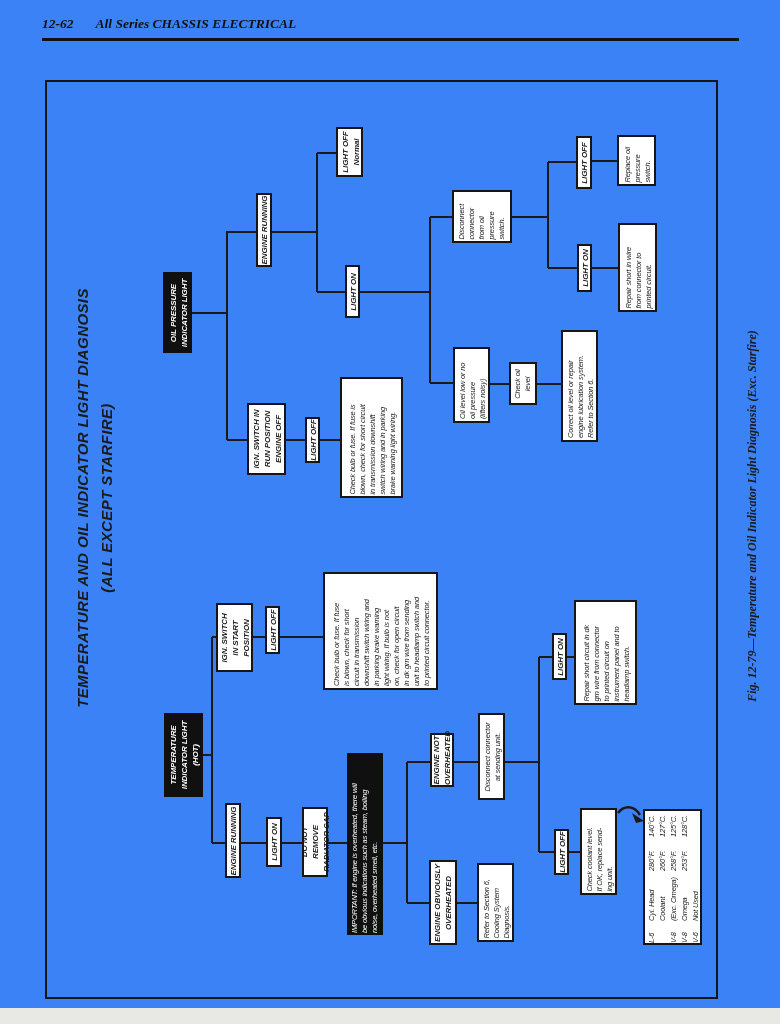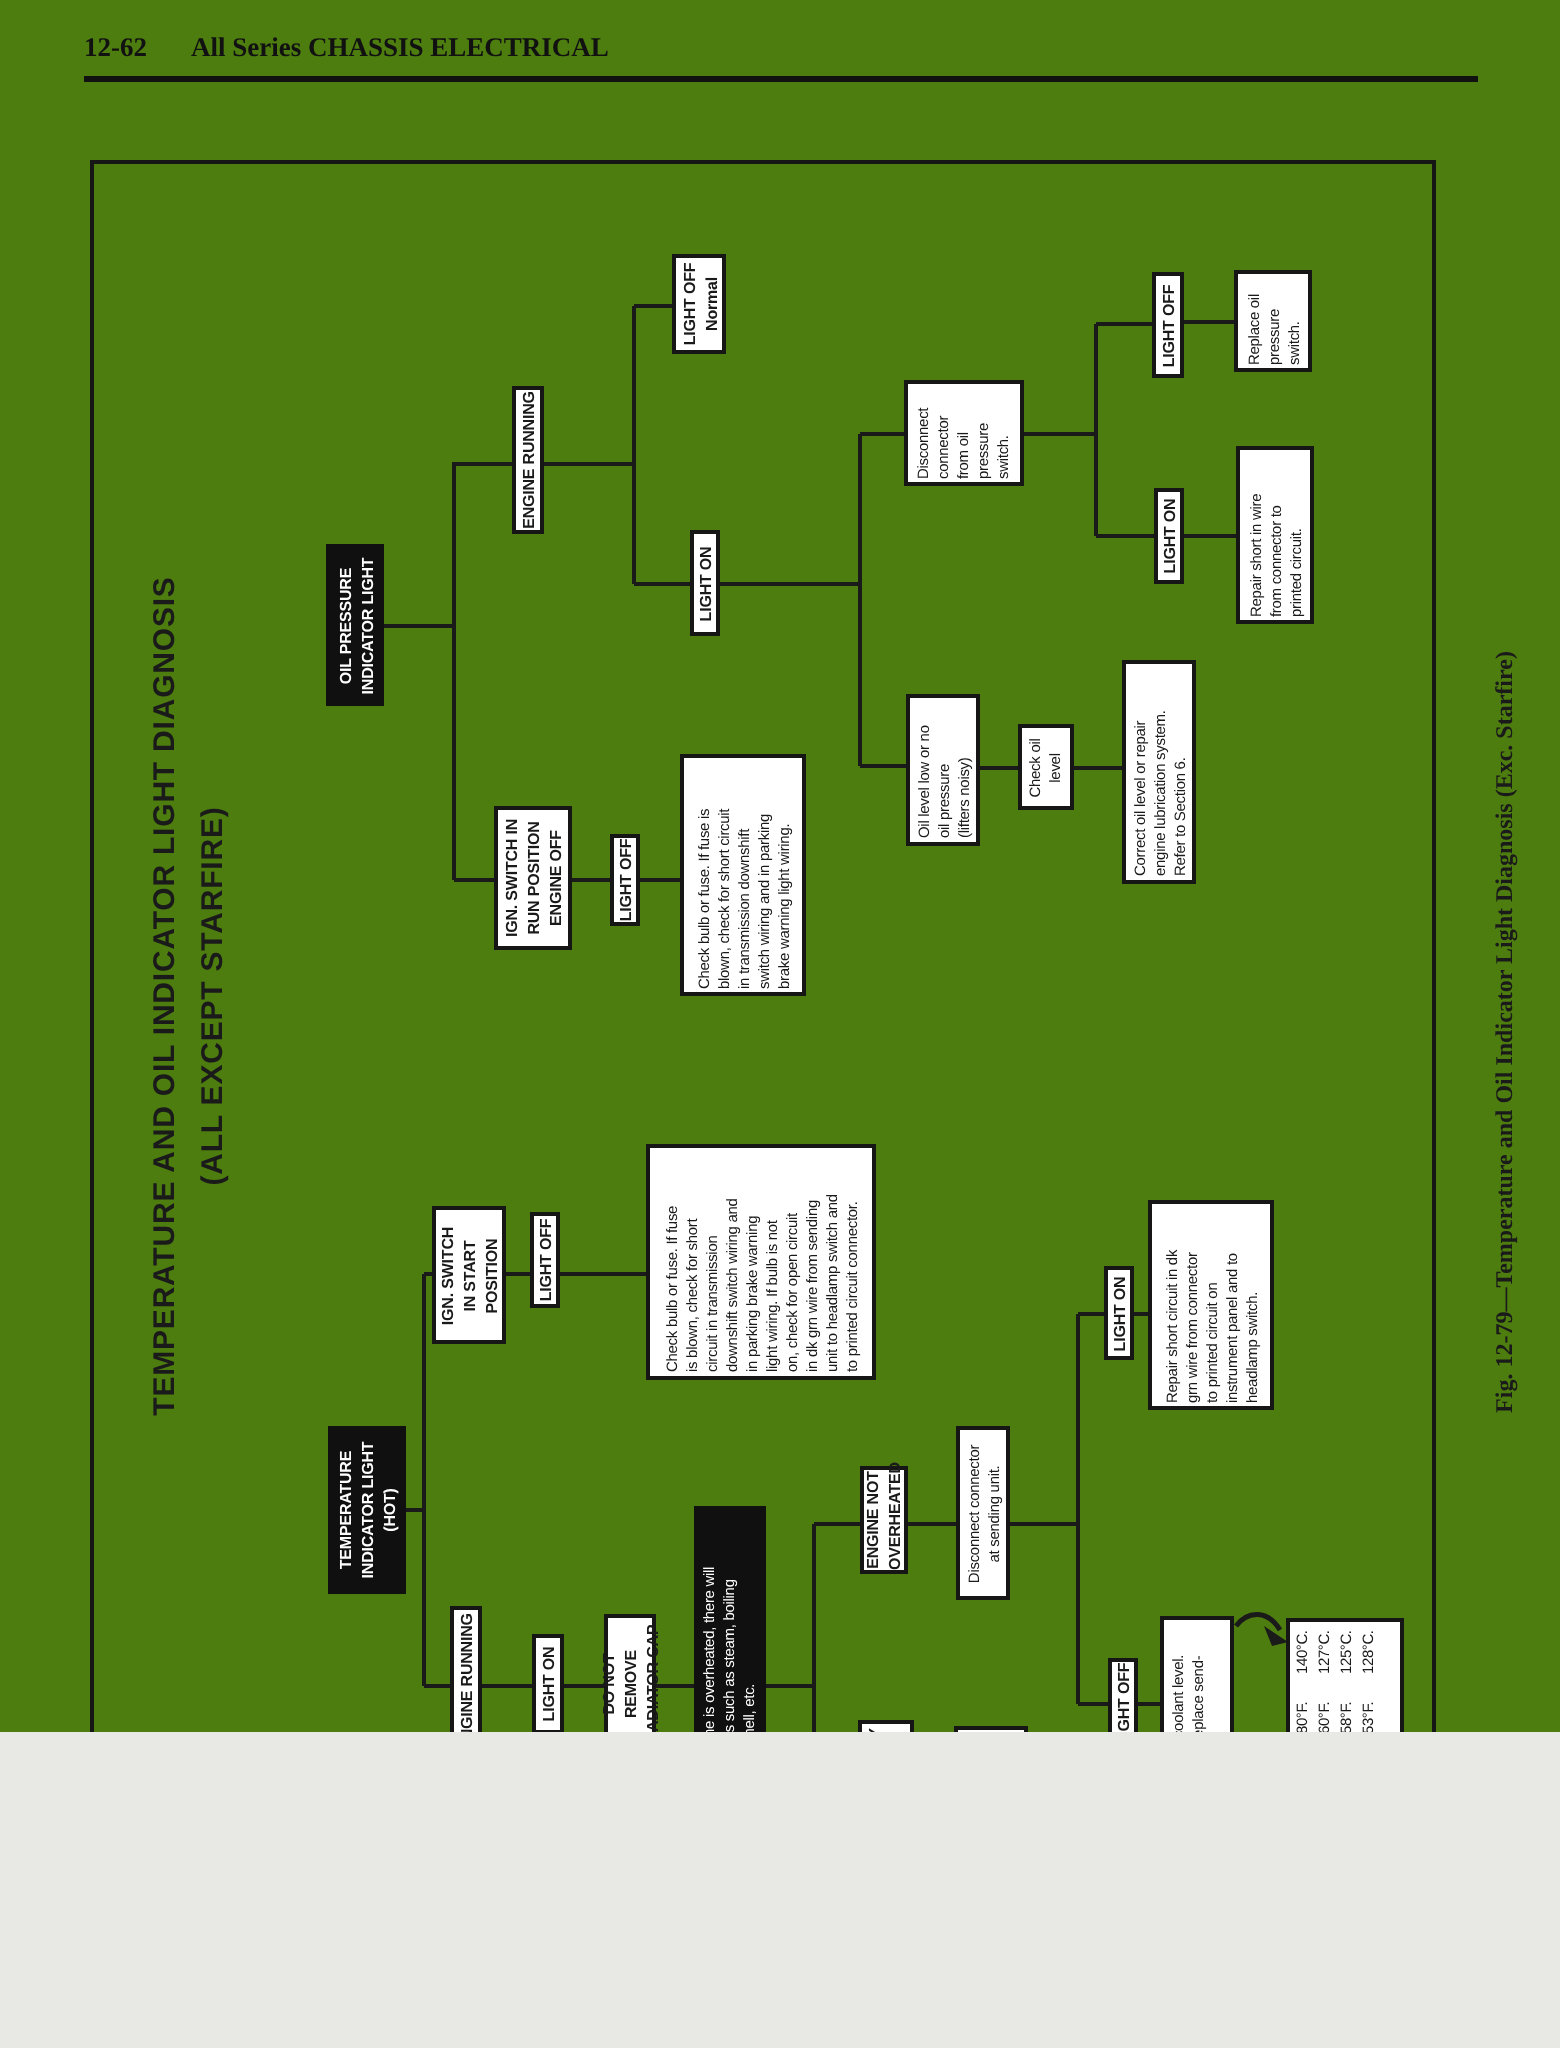--- a/index.html
+++ b/index.html
@@ -1,17 +1,17 @@
 <!DOCTYPE html>
 <html><head>
 <meta charset="utf-8">
 <style>
   html,body{margin:0;padding:0;background:#e8e8e4;}
-  #page{position:relative;width:780px;height:866px;background:#4d7c0f;overflow:hidden;
-        font-family:"Liberation Sans",sans-serif;color:#1a1a1a;}
+  #page{position:relative;width:780px;height:1008px;background:#3b82f6;overflow:hidden;
+        font-family:"Liberation Sans",sans-serif;color:#1a1a1a;font-style:italic;}
   
   #hdr{position:absolute;left:42px;top:16px;font-family:"Liberation Serif",serif;
        font-weight:bold;font-size:13.5px;color:#111;}
   #hdr .num{margin-right:22px;}
   #hdr-rule{position:absolute;left:42px;top:38px;width:697px;height:3px;background:#111;}
   
   #frame{position:absolute;left:45px;top:80px;width:673px;height:919px;
          border:2px solid #161616;box-sizing:border-box;}
   
   .rnode{position:absolute;box-sizing:border-box;}

